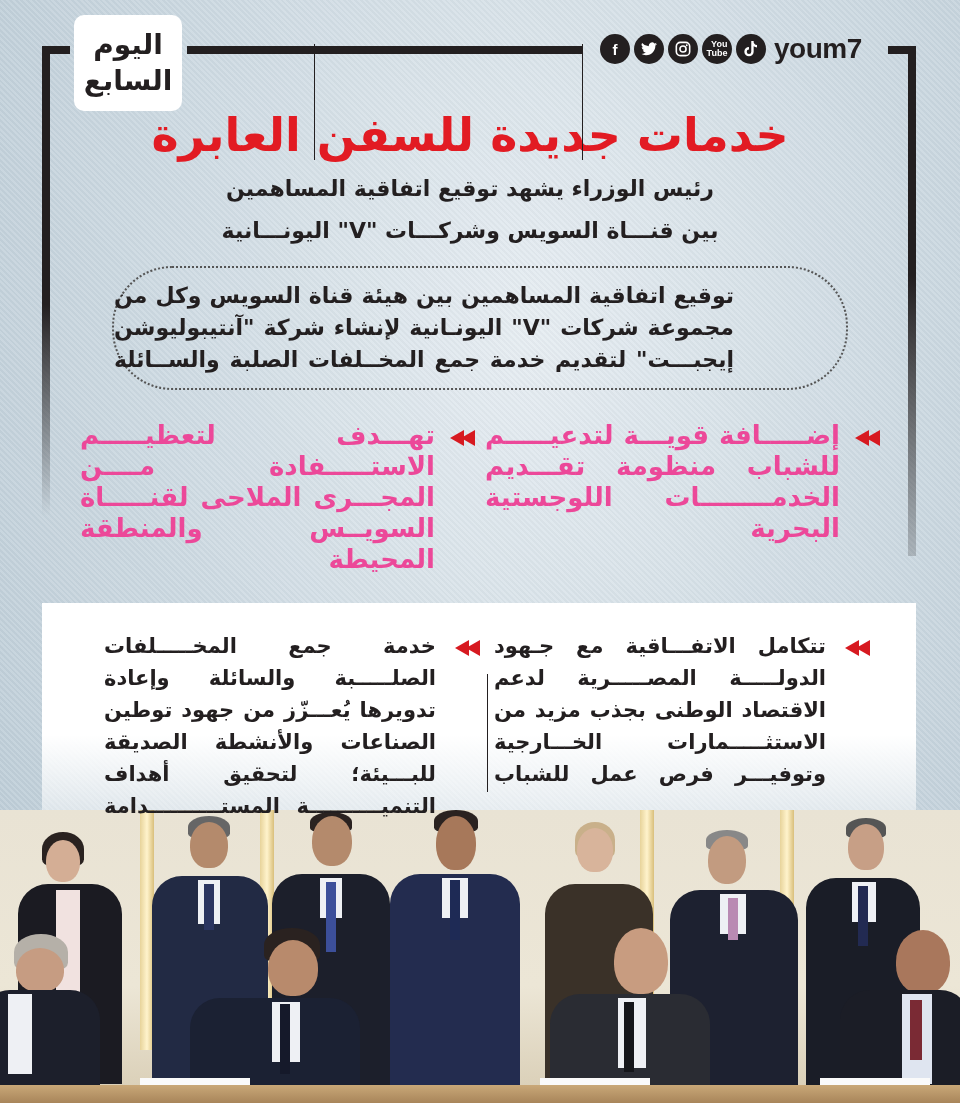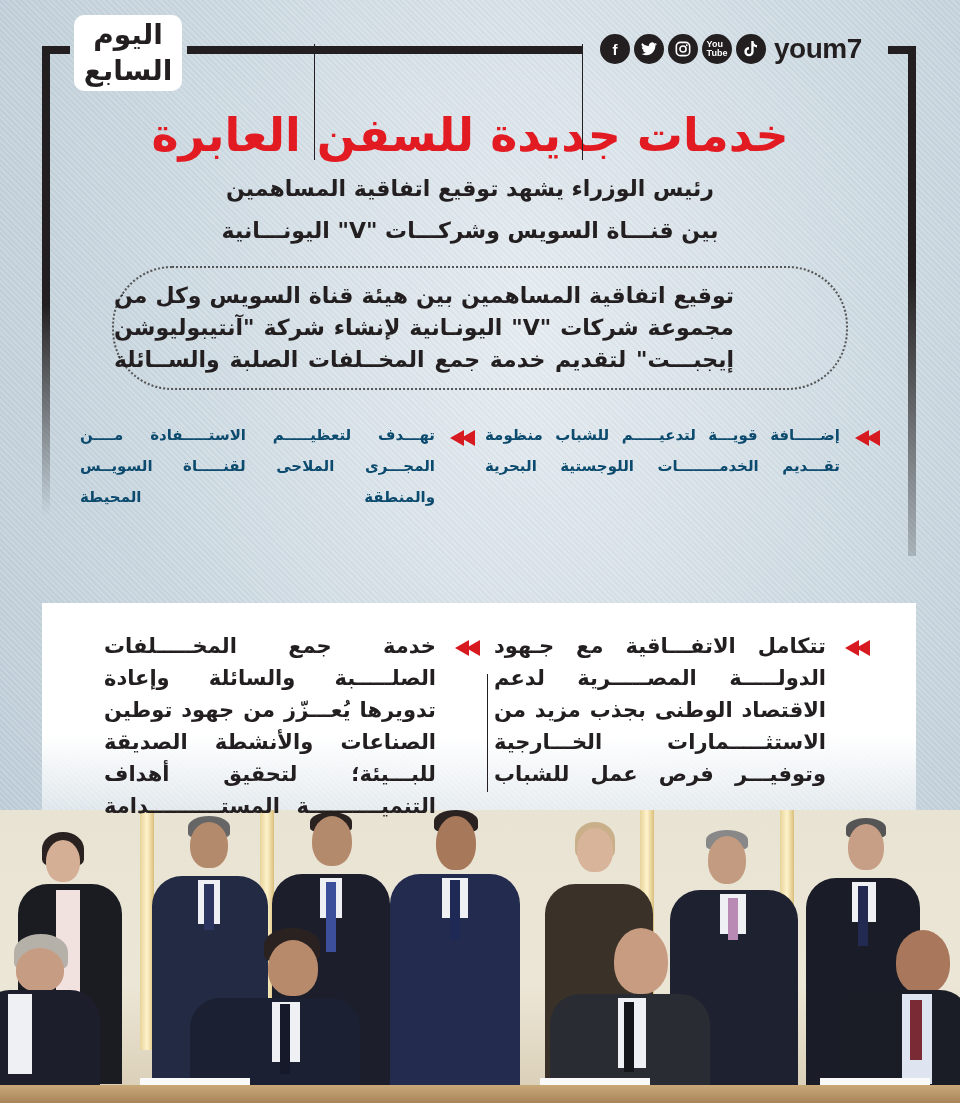--- a/index.html
+++ b/index.html
@@ -12,47 +12,47 @@
         radial-gradient(ellipse at 55% 30%, #e6edf2 0%, #cfdbe3 45%, #b7c8d3 100%);
     }
     .frame-top-left { position: absolute; left: 42px; top: 46px; width: 28px; height: 8px; background: #231f20; }
     .frame-top-mid { position: absolute; left: 187px; top: 46px; width: 395px; height: 8px; background: #231f20; }
     .frame-top-right { position: absolute; left: 888px; top: 46px; width: 28px; height: 8px; background: #231f20; }
     .frame-left { position: absolute; left: 42px; top: 46px; width: 8px; height: 470px;
       background: linear-gradient(to bottom, #231f20 0%, #231f20 55%, rgba(35,31,32,0) 100%); }
     .frame-right { position: absolute; left: 908px; top: 46px; width: 8px; height: 510px;
       background: linear-gradient(to bottom, #231f20 0%, #231f20 45%, rgba(35,31,32,0.2) 100%); }
 
-    .logo { position: absolute; left: 74px; top: 15px; width: 108px; height: 76px; background: #fff; border-radius: 10px;
+    .logo { position: absolute; left: 74px; top: 15px; width: 108px; height: 96px; background: #fff; border-radius: 10px;
       display: flex; flex-direction: column; align-items: center; justify-content: center; direction: rtl; }
     .logo-line { font-family: "DejaVu Sans", sans-serif; font-weight: 900; font-size: 28px; line-height: 36px; letter-spacing: -1px; }
     .logo-line .dark { color: #231f20; }
 
     .social { position: absolute; left: 600px; top: 33px; height: 32px; display: flex; align-items: center; gap: 4px; }
     .social .ic { width: 30px; height: 30px; border-radius: 50%; background: #231f20; color: #fff;
       display: flex; align-items: center; justify-content: center; font-weight: bold; font-size: 15px;
       font-family: "Liberation Sans", sans-serif; }
-    .social .ic.small { font-size: 9px; line-height: 9px; text-align: left; }
+    .social .ic.small { font-size: 9px; line-height: 9px; text-align: right; }
     .social .brand { font-family: "Liberation Sans", sans-serif; font-weight: bold; font-size: 28px; color: #231f20; margin-left: 4px; letter-spacing: -0.5px; }
 
     .title { position: absolute; left: 150px; top: 104px; width: 640px; text-align: center; direction: rtl;
       color: #e21b23; font-weight: 900; font-size: 46px; line-height: 62px; font-family: "DejaVu Sans", sans-serif; }
     .subtitle { position: absolute; left: 150px; top: 168px; width: 640px; text-align: center; direction: rtl;
       color: #231f20; font-weight: 900; font-size: 22px; line-height: 42px; }
 
     .summary { position: absolute; left: 112px; top: 266px; width: 736px; height: 124px;
       border: 2px dotted #555; border-radius: 60px; display: flex; align-items: center; justify-content: flex-start; }
     .summary p { direction: rtl; text-align: justify; text-align-last: justify; width: 620px;
       font-weight: bold; font-size: 22px; line-height: 32px; color: #231f20; }
 
     .cols { position: absolute; top: 420px; left: 70px; width: 810px; height: 165px; display: flex; direction: rtl; }
     .col { position: relative; flex: 1; padding: 0 40px 0 10px; }
     .col .bullet { position: absolute; right: 0; top: 10px; }
     .col p { direction: rtl; text-align: justify; text-align-last: justify;
-      font-weight: bold; font-size: 15px; line-height: 31px; color: #0c4a6e; }
+      font-weight: bold; font-size: 26px; line-height: 31px; color: #ec4899; }
     .vline { position: absolute; top: 44px; width: 1px; height: 116px; background: #231f20; }
 
     .bullet { display: inline-flex; }
     .tri { width: 0; height: 0; border-top: 8px solid transparent; border-bottom: 8px solid transparent; border-right: 14px solid #d71920; margin-left: -3px; }
 
     .white-panel { position: absolute; left: 42px; top: 603px; width: 874px; height: 220px;
       background: linear-gradient(to bottom, #ffffff 0%, #ffffff 60%, rgba(255,255,255,0.4) 100%); }
     .cols2 { position: absolute; top: 630px; left: 90px; width: 780px; height: 170px; display: flex; direction: rtl; }
     .col2 { position: relative; flex: 1; padding: 0 44px 0 14px; }
     .col2 .bullet { position: absolute; right: 0; top: 10px; }

